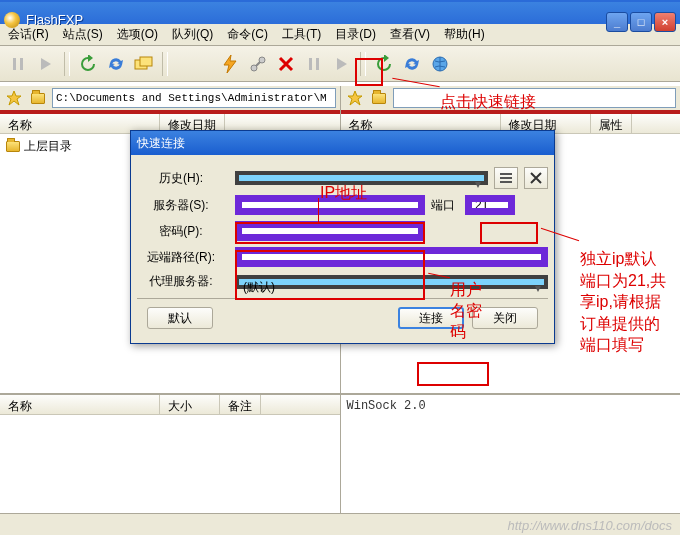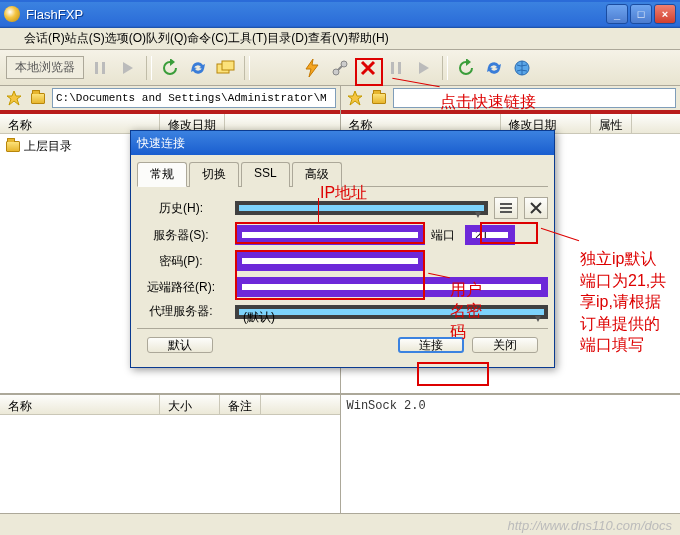--- a/index.html
+++ b/index.html
@@ -1,23 +1,23 @@
 <!DOCTYPE html>
 <html><head>
 <meta charset="utf-8">
 <style>
 *{box-sizing:border-box;margin:0;padding:0;font-family:"Microsoft YaHei",SimSun,Tahoma,sans-serif;font-size:12px}
 body{background:#fff;width:680px;height:535px;position:relative;overflow:hidden}
-.titlebar{height:28px;background:linear-gradient(#2a6bd8,#2a6bd8 2px,#3b82e0 2px,#2a6bd8 26px,#1a4ca0);display:flex;align-items:center;padding:0 4px;color:#fff}
+.titlebar{height:16px;background:linear-gradient(#2a6bd8,#2a6bd8 2px,#3b82e0 2px,#2a6bd8 26px,#1a4ca0);display:flex;padding:12px 4px;color:#fff}
 .titlebar .appicon{width:16px;height:16px;background:radial-gradient(circle at 6px 6px,#fff 0,#f5c542 40%,#b8860b 100%);border-radius:50%;margin-right:6px}
 .titlebar .title{font-size:13px;text-shadow:1px 1px 0 #0a3a90}
 .titlebar .spacer{flex:1}
 .tbbtn{width:22px;height:20px;margin-left:2px;background:linear-gradient(#6ea5f0,#4c7ccf);border:1px solid #1a4ca0;border-radius:3px;display:flex;align-items:center;justify-content:center;color:#fff;font-weight:bold;font-size:11px}
 .tbbtn.close{background:linear-gradient(#f08070,#d04030)}
-.menubar{height:22px;background:#ece9d8;border-bottom:1px solid #aca899;display:flex;align-items:center;padding:0 24px;}
+.menubar{height:22px;background:#ece9d8;border-bottom:1px solid #aca899;display:flex;align-items:center;padding:0 8px;gap:14px}
 .menubar span{cursor:default}
 .toolbar{height:36px;background:linear-gradient(#f5f2e7,#e8e4d0);border-bottom:1px solid #aca899;display:flex;align-items:center;padding:0 6px;gap:4px}
 .localbrowser{padding:2px 8px;border:1px solid #aca899;background:#f0eddf;color:#555}
 .tbicon{width:24px;height:24px;display:flex;align-items:center;justify-content:center}
 .tbsep{width:6px;height:24px;border-left:1px solid #c0bca8;border-right:1px solid #fff;margin:0 2px}
 .lightning{position:relative}
 .lightning-hi{position:absolute;top:58px;left:355px;width:28px;height:28px;border:2px solid #d00;pointer-events:none}
 .split{position:absolute;top:86px;left:0;right:0;bottom:0;display:flex}
 .pane{flex:1;display:flex;flex-direction:column;border-right:1px solid #aca899}
 .pane:last-child{border-right:none}
@@ -47,21 +47,21 @@
 .tab{padding:3px 12px;border:1px solid #aca899;border-bottom:none;background:#ece9d8;border-radius:3px 3px 0 0;position:relative;top:1px}
 .tab.active{background:#fcfcfa;border-bottom:1px solid #fcfcfa}
 .formrow{display:flex;align-items:center;margin:6px 0;gap:6px}
 .formrow label{width:92px;text-align:center;padding-right:4px}
 .txtin{height:20px;border:7px solid #6d28d9;background:#fff;padding:1px 3px}
 .formrow .txtin.main{flex:1}
 .combo{flex:1;height:14px;border:4px solid #404040;background:#7dd3fc;position:relative}
 .combo::after{content:"▾";position:absolute;right:3px;top:2px;color:#555}
 .iconbtn{width:24px;height:22px;border:1px solid #aca899;background:linear-gradient(#fdfdfb,#ece9d8);display:flex;align-items:center;justify-content:center}
 .dlgbtns{display:flex;justify-content:space-between;padding:8px 10px;border-top:1px solid #aca899;margin-top:8px}
-.btn{min-width:66px;height:16px;border:1px solid #aca899;background:linear-gradient(#fdfdfb,#ece9d8);border-radius:3px;display:flex;align-items:center;justify-content:center;cursor:default}
+.btn{min-width:66px;height:22px;border:1px solid #aca899;background:linear-gradient(#fdfdfb,#ece9d8);border-radius:3px;display:flex;align-items:center;justify-content:center;cursor:default}
 .btn.primary{border:2px solid #3b82e0}
 
 
 .anno{position:absolute;color:#d00;font-size:16px;pointer-events:none}
 .anno-line{position:absolute;background:#d00;pointer-events:none}
 .hirect{position:absolute;border:2px solid #d00;pointer-events:none}
 
 svg{display:block}
 </style>
 </head>
@@ -82,21 +82,20 @@
   <span>选项(O)</span>
   <span>队列(Q)</span>
   <span>命令(C)</span>
   <span>工具(T)</span>
   <span>目录(D)</span>
   <span>查看(V)</span>
   <span>帮助(H)</span>
 </div>
 
 <div class="toolbar">
-  <div class="localbrowser">本地浏览器</div>
   <div class="tbicon">
       <svg width="16" height="16">
         <rect x="3" y="2" width="3" height="12" fill="#bbb"></rect>
         <rect x="10" y="2" width="3" height="12" fill="#bbb"></rect>
       </svg>
     </div>
   <div class="tbicon">
       <svg width="16" height="16">
         <path d="M3 2l10 6-10 6z" fill="#bbb"></path>
       </svg>
@@ -232,26 +231,20 @@
     <div class="winsock">WinSock 2.0</div>
   </div>
 </div>
 
 <div class="statusbar"></div>
 <div class="watermark">http://www.dns110.com/docs</div>
 
 <div class="dialog">
   <div class="dlgtitle">快速连接</div>
   <div class="dlgbody">
-    <div class="tabs">
-      <div class="tab active">常规</div>
-      <div class="tab">切换</div>
-      <div class="tab">SSL</div>
-      <div class="tab">高级</div>
-    </div>
 
     <div class="formrow">
       <label>历史(H):</label>
       <div class="combo"></div>
       <div class="iconbtn">
           <svg width="14" height="12">
             <rect x="1" y="1" width="12" height="2" fill="#555"></rect>
             <rect x="1" y="5" width="12" height="2" fill="#555"></rect>
             <rect x="1" y="9" width="12" height="2" fill="#555"></rect>
           </svg>

